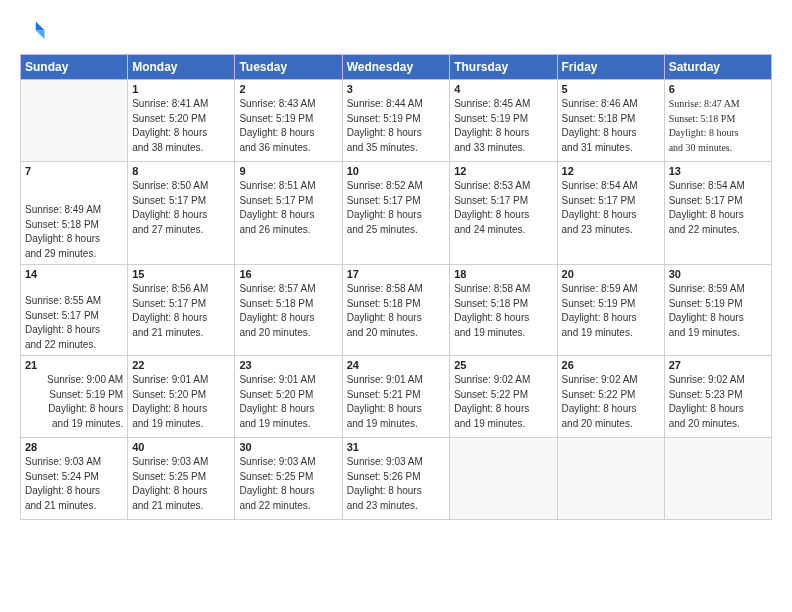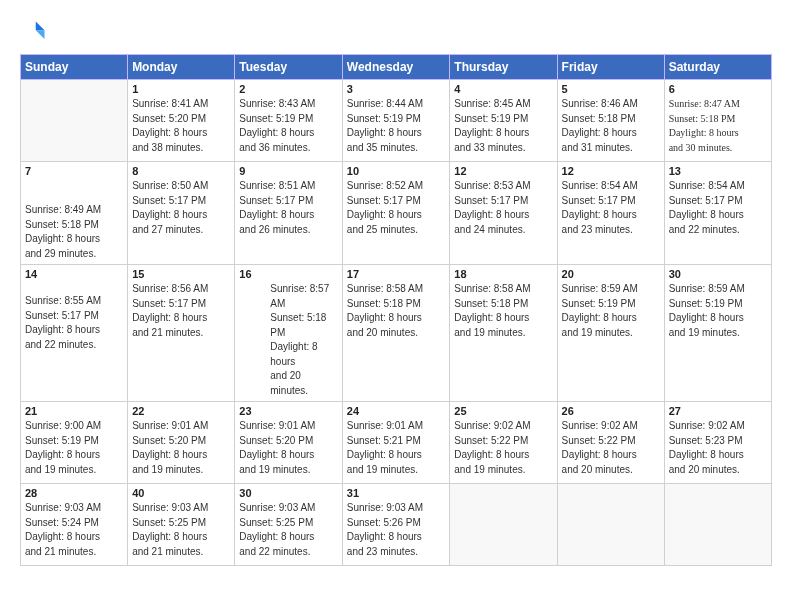--- a/index.html
+++ b/index.html
@@ -234,21 +234,21 @@
           </td>
           <td>
             <span class="day-num">15</span>
             <div class="day-info" style="white-space: pre-line;">Sunrise: 8:56 AM
 Sunset: 5:17 PM
 Daylight: 8 hours
 and 21 minutes.</div>
           </td>
           <td>
             <span class="day-num">16</span>
-            <div class="day-info" style="white-space: pre-line; margin-left: 31px;">Sunrise: 8:57 AM
+            <div class="day-info" style="white-space: pre-line;">Sunrise: 8:57 AM
 Sunset: 5:18 PM
 Daylight: 8 hours
 and 20 minutes.</div>
           </td>
           <td>
             <span class="day-num">17</span>
             <div class="day-info" style="white-space: pre-line;">Sunrise: 8:58 AM
 Sunset: 5:18 PM
 Daylight: 8 hours
 and 20 minutes.</div>
@@ -271,21 +271,21 @@
             <span class="day-num">30</span>
             <div class="day-info" style="white-space: pre-line;">Sunrise: 8:59 AM
 Sunset: 5:19 PM
 Daylight: 8 hours
 and 19 minutes.</div>
           </td>
         </tr>
         <tr>
           <td>
             <span class="day-num">21</span>
-            <div class="day-info" style="white-space: pre-line;">Sunrise: 9:00 AM
+            <div class="day-info" style="white-space: pre-line; text-align: right;">Sunrise: 9:00 AM
 Sunset: 5:19 PM
 Daylight: 8 hours
 and 19 minutes.</div>
           </td>
           <td>
             <span class="day-num">22</span>
             <div class="day-info" style="white-space: pre-line;">Sunrise: 9:01 AM
 Sunset: 5:20 PM
 Daylight: 8 hours
 and 19 minutes.</div>

